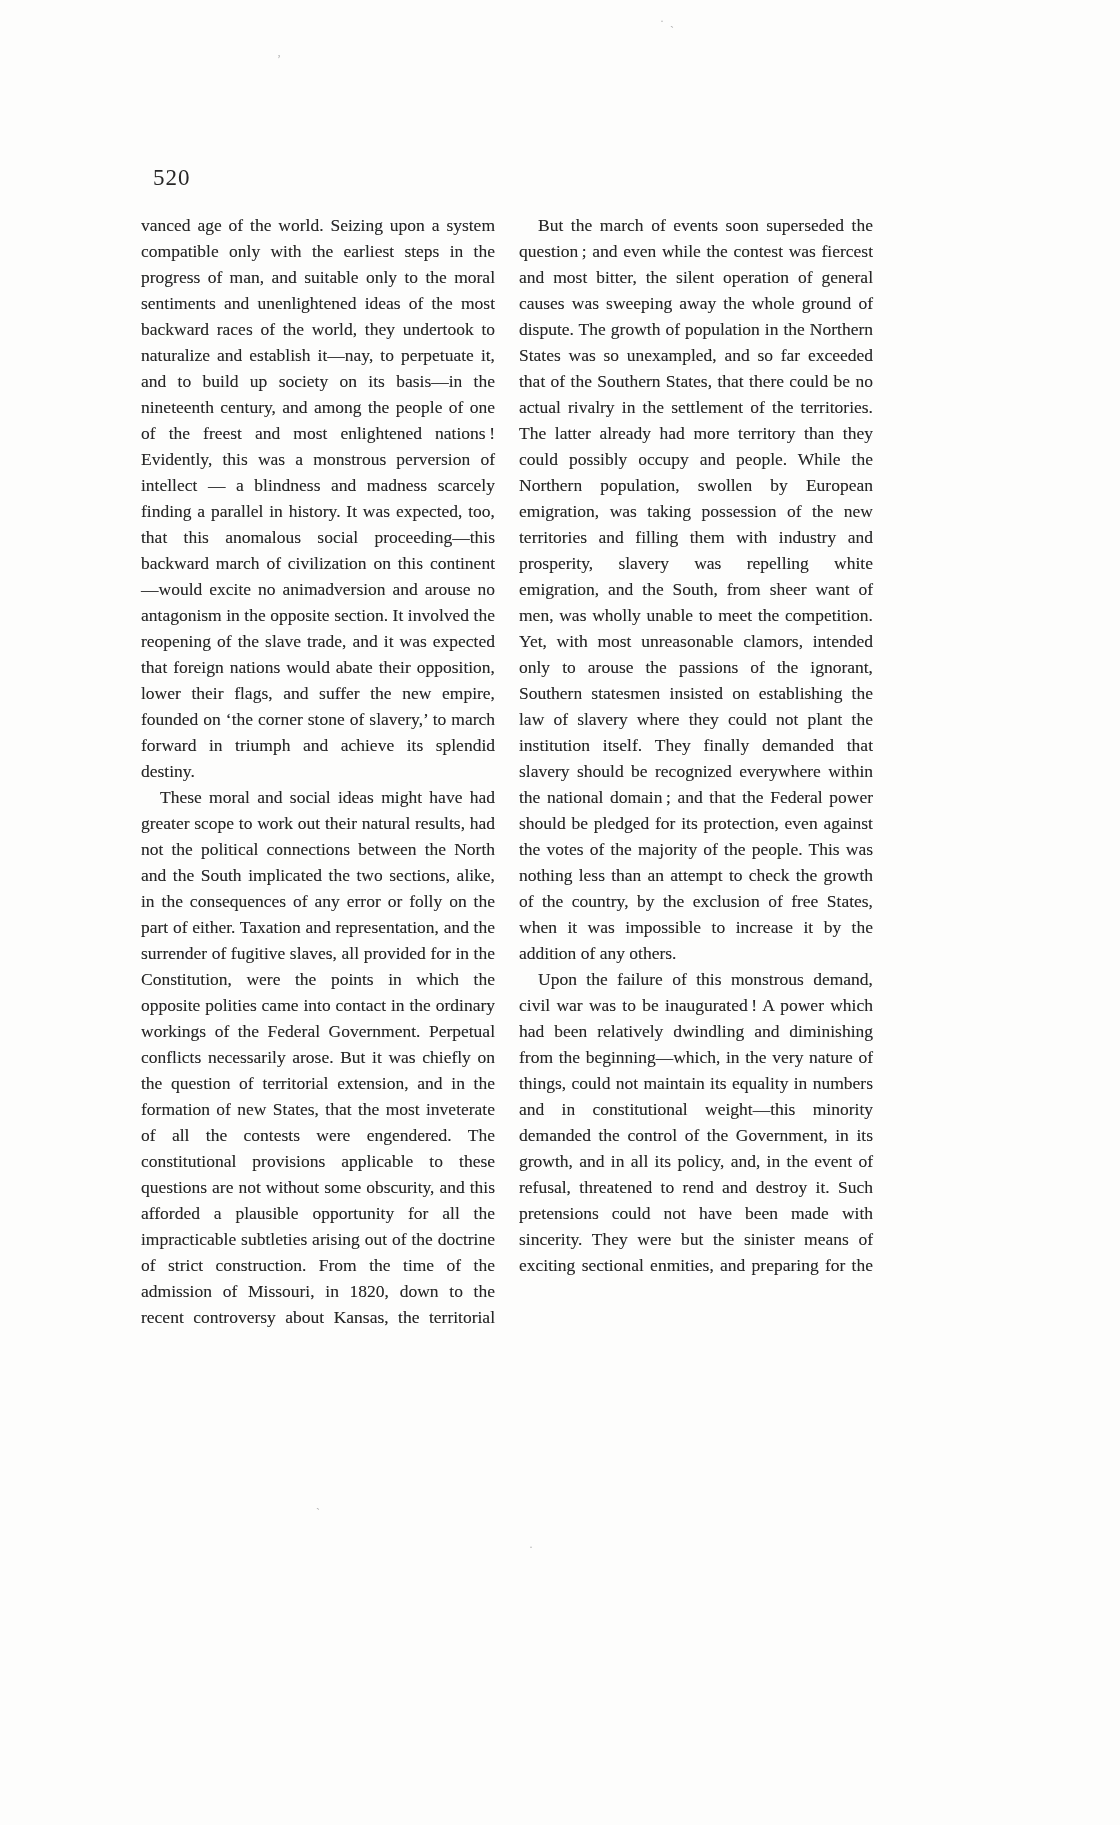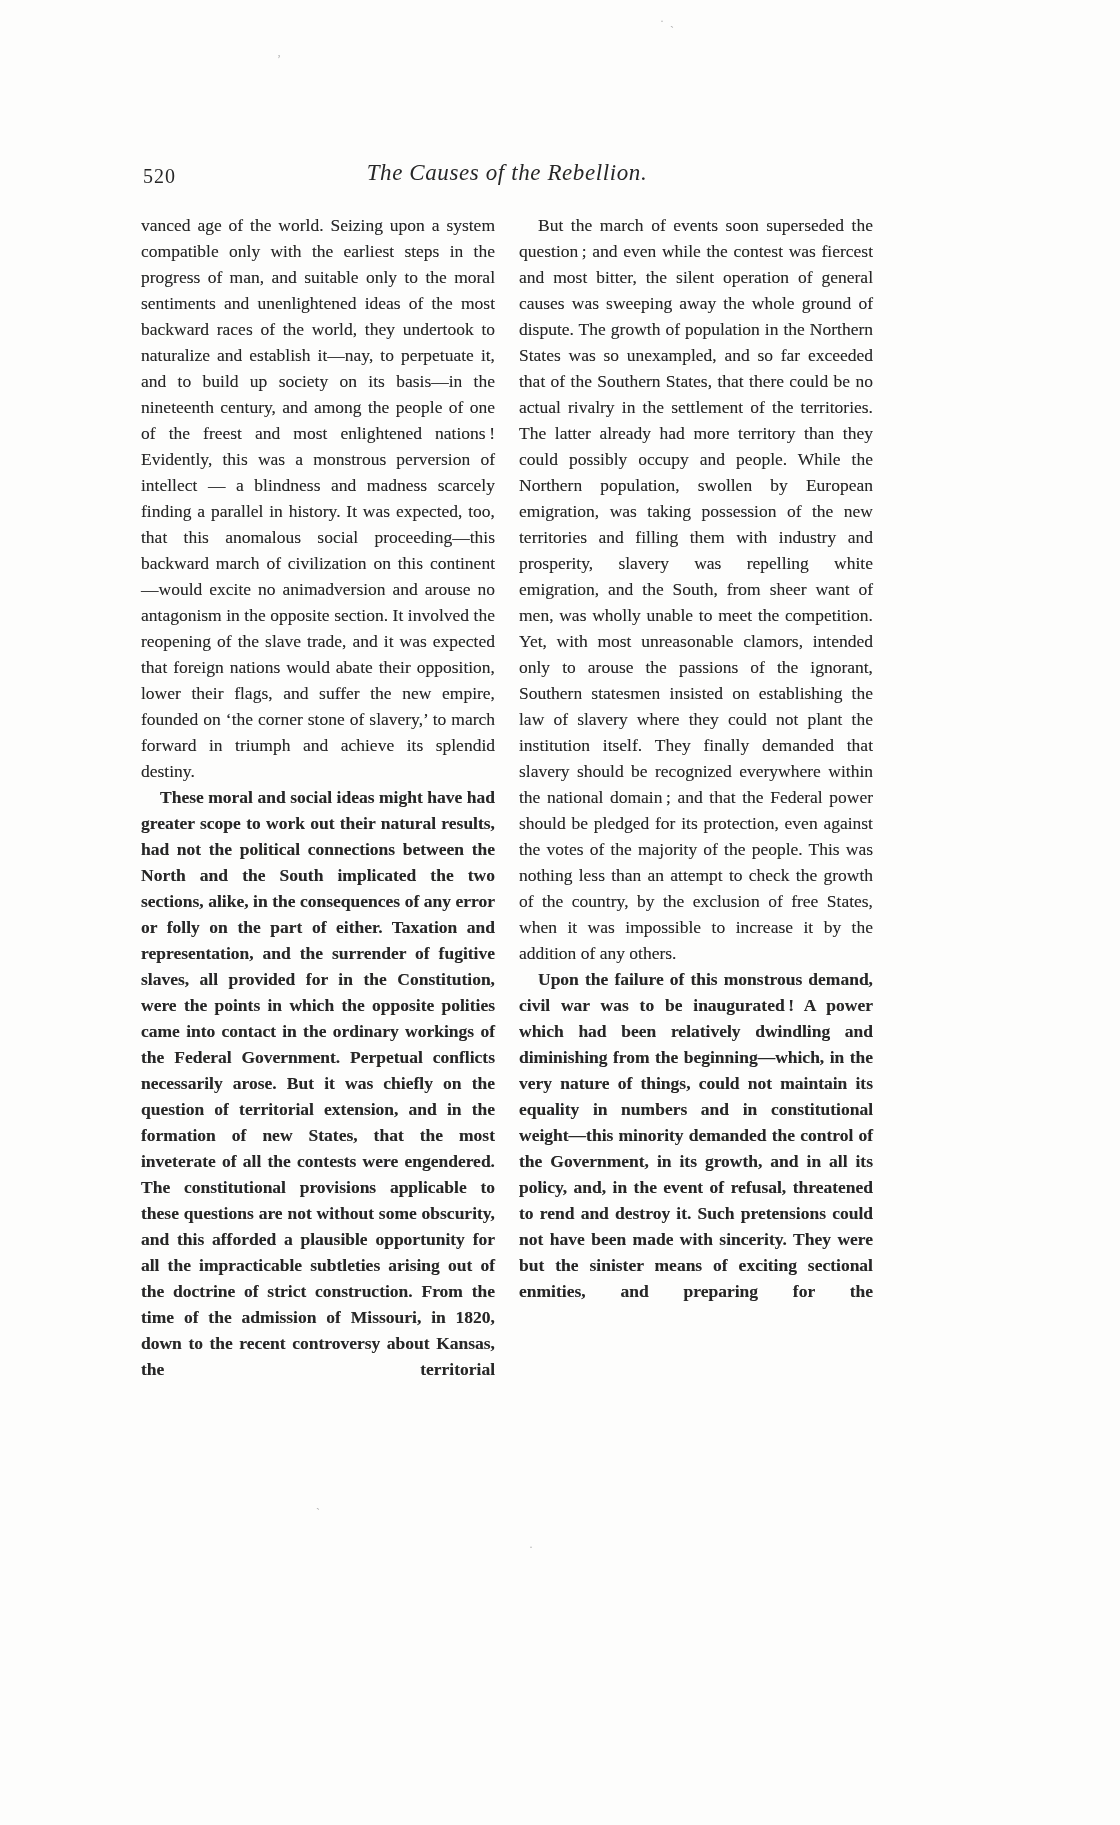--- a/index.html
+++ b/index.html
@@ -18,23 +18,23 @@
     top: 160px;
     width: 732px;
   }
   .page-header {
     position: relative;
     height: 36px;
     margin-bottom: 16px;
   }
   .page-number {
     position: absolute;
-    left: 2px;
+    left: 12px;
     top: 5px;
-    font-size: 20px;
+    font-size: 23px;
     letter-spacing: 1px;
   }
   .page-title {
     position: absolute;
     left: 0;
     right: 0;
     top: 0;
     text-align: center;
     font-style: italic;
     font-size: 23px;
@@ -47,21 +47,21 @@
   .column {
     flex: 1;
     min-width: 0;
     text-align: justify;
     font-size: 17.5px;
     line-height: 26px;
     text-shadow: 0 0 0.4px rgba(20,20,20,0.35);
   }
   .para { margin: 0; }
   .para.indent { text-indent: 19px; }
-  .para.cont-end { text-align-last: justify; font-weight: bold; }
+  .para.cont-end { text-align-last: justify; }
   .artifact {
     position: absolute;
     color: #8a8a8a;
     font-size: 12px;
     opacity: 0.65;
     user-select: none;
   }
 </style>
 </head>
 <body>
@@ -70,21 +70,20 @@
 
   <span class="artifact" style="left:277px; top:52px;">’</span>
   <span class="artifact" style="left:660px; top:14px;">· ˎ</span>
   <span class="artifact" style="left:316px; top:1506px;">ˋ</span>
   <span class="artifact" style="left:529px; top:1540px;">·</span>
 
   <div class="content">
 
     <div class="page-header">
       <span class="page-number">520</span>
-      <span class="page-title">The Causes of the Rebellion.</span>
     </div>
 
     <div class="columns">
 
       <div class="column">
         <p class="para">vanced age of the world.  Seizing upon a system compatible only with the earliest steps in the progress of man, and suitable only to the moral sentiments and unenlightened ideas of the most backward races of the world, they undertook to naturalize and establish it—nay, to perpetuate it, and to build up society on its basis—in the nineteenth century, and among the people of one of the freest and most enlightened nations !  Evidently, this was a monstrous perversion of intellect — a blindness and madness scarcely finding a parallel in history.  It was expected, too, that this anomalous social proceeding—this backward march of civilization on this continent—would excite no animadversion and arouse no antagonism in the opposite section.  It involved the reopening of the slave trade, and it was expected that foreign nations would abate their opposition, lower their flags, and suffer the new empire, founded on ‘the corner stone of slavery,’ to march forward in triumph and achieve its splendid destiny.</p>
         <p class="para indent cont-end">These moral and social ideas might have had greater scope to work out their natural results, had not the political connections between the North and the South implicated the two sections, alike, in the consequences of any error or folly on the part of either.  Taxation and representation, and the surrender of fugitive slaves, all provided for in the Constitution, were the points in which the opposite polities came into contact in the ordinary workings of the Federal Government.  Perpetual conflicts necessarily arose.  But it was chiefly on the question of territorial extension, and in the formation of new States, that the most inveterate of all the contests were engendered.  The constitutional provisions applicable to these questions are not without some obscurity, and this afforded a plausible opportunity for all the impracticable subtleties arising out of the doctrine of strict construction.  From the time of the admission of Missouri, in 1820, down to the recent controversy about Kansas, the territorial</p>
       </div>
 
       <div class="column">

